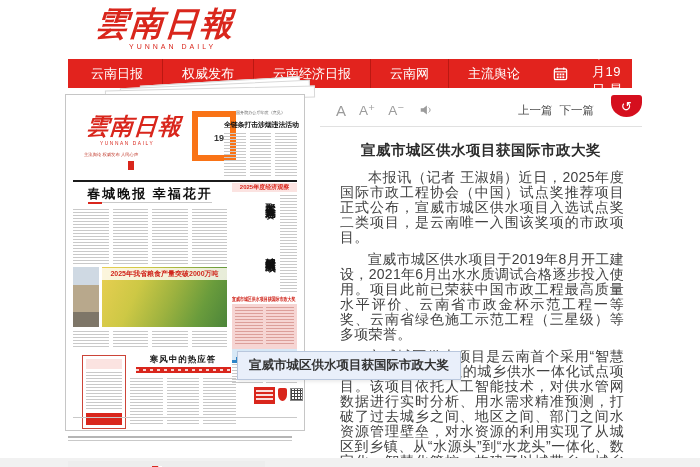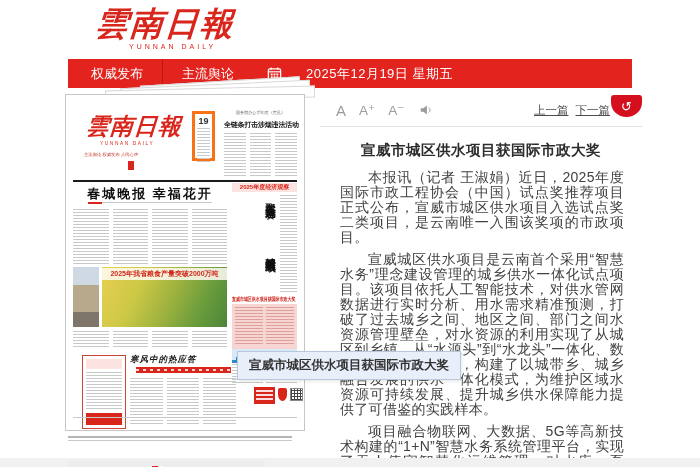--- a/index.html
+++ b/index.html
@@ -36,21 +36,21 @@
   .cols > div { flex:1; }
 
   .mast-title { left:20px; top:16px; font-family:"Liberation Serif","DejaVu Serif",serif;
     font-style:italic; font-weight:bold; font-size:23px; color:#d9261c; letter-spacing:1px;
     transform:skewX(-4deg); }
   .mast-sub { left:34px; top:46px; font-size:6px; color:#d9261c; letter-spacing:2px;
     transform:scale(.8); transform-origin:left top; }
   .mast-slogan { left:18px; top:57px; font-size:6px; color:#c0392b; white-space:nowrap;
     transform:scale(.72); transform-origin:left top; }
   .mast-mark { left:62px; top:66px; width:6px; height:9px; background:#d9261c; }
-  .datebox { left:126px; top:16px; width:23px; height:50px; border:3px solid #f97316; padding:2px; }
+  .datebox { left:126px; top:16px; width:23px; height:50px; border:6px solid #f97316; padding:16px; }
   .datebox .day { font-size:9px; font-weight:bold; color:#333; text-align:center; }
   .datebox .tx { height:34px; margin-top:2px; }
   .toparticle { left:158px; top:15px; width:73px; }
   .toparticle .lbl { font-size:6px; color:#666; white-space:nowrap; transform:scale(.68);
     transform-origin:center top; text-align:center; }
   .toparticle .hl { font-size:7px; font-weight:bold; color:#111; white-space:nowrap;
     letter-spacing:-.2px; margin-top:1px; }
   .toparticle .cols { height:44px; margin-top:3px; }
   .rule-black { left:7px; top:85px; width:224px; border-top:2px solid #1b1b1b; }
   .headline-main { left:7px; top:90px; width:154px; text-align:center; font-size:13px;
@@ -81,22 +81,22 @@
     padding:3px; display:flex; gap:3px; }
   .pink-block > div { flex:1; }
   .skyline { left:166px; top:254px; width:65px; height:11px; background:#d7e8f6; }
   .right-bottom { left:166px; top:269px; width:65px; height:20px; display:flex; gap:3px; }
   .right-bottom > div { flex:1; }
 
   .box-red { left:16px; top:260px; width:44px; height:74px; border:1px solid #cc4438; padding:3px; }
   .box-red .rt { height:10px; background:#fbe3e1; margin-bottom:3px; }
   .box-red .tx { height:38px; }
   .box-red .rb { height:12px; background:#d9261c; margin-top:3px; }
-  .bottom-headline { left:64px; top:259px; width:106px; text-align:left; font-size:8.5px;
-    font-weight:bold; color:#1a1a1a; letter-spacing:1px; white-space:nowrap;font-style:italic; }
+  .bottom-headline { left:64px; top:259px; width:106px; text-align:center; font-size:8.5px;
+    font-weight:bold; color:#1a1a1a; letter-spacing:1px; white-space:nowrap; }
   .bottom-red-strip { left:70px; top:272px; width:95px; height:6px; background:#d9261c;
     background-image:repeating-linear-gradient(to right,rgba(255,255,255,.8) 0 3px,transparent 3px 7px);
     background-size:100% 2px; background-position:0 2px; background-repeat:no-repeat; }
   .bottom-cols { left:64px; top:283px; width:106px; height:48px; }
   .promo-red { left:188px; top:292px; width:21px; height:17px; background:#d9261c; padding:3px 2px; }
   .promo-red div { height:2px; background:rgba(255,255,255,.85); margin-bottom:2px; }
   .emblem { left:212px; top:293px; width:9px; height:13px; background:#d9261c; border-radius:2px 2px 50% 50%; }
   .qr { left:224px; top:293px; width:13px; height:13px; border:1px solid #888;
     background-image:repeating-linear-gradient(0deg,#444 0 1px,transparent 1px 3px),
       repeating-linear-gradient(90deg,#444 0 1px,transparent 1px 3px); }
@@ -106,22 +106,22 @@
     border-top:2px solid #b5b5b5; }
   .stack-lines::after { content:""; display:block; margin-top:2px; border-top:1px solid #c9c9c9; }
 
   
   .panel { position:absolute; left:320px; top:94px; width:322px; height:364px; background:#fff; }
   .toolbar { position:relative; height:33px; border-bottom:1px solid #e1e1e1;
     display:flex; align-items:center; padding:0 0 0 16px; color:#9b9b9b; }
   .fbtn { font-size:15px; margin-right:13px; cursor:pointer; }
   .fbtn.sm { font-size:13.5px; }
   .speaker { margin-left:2px; cursor:pointer; display:flex; align-items:center; }
-  .pager { margin-left:auto; margin-right:32px; font-size:11.5px; color:#4d4d4d;
-    display:flex; gap:7px; white-space:nowrap;text-decoration:underline; }
+  .pager { margin-left:auto; margin-right:48px; font-size:11.5px; color:#4d4d4d;
+    display:flex; gap:7px; white-space:nowrap; }
   .pager span { cursor:pointer; }
   .backbtn { position:absolute; top:1px; right:0; width:31px; height:22px; background:#d50f1e;
     border-radius:3px 3px 16px 16px / 3px 3px 15px 15px; color:#fff; font-size:13px;
     display:flex; align-items:center; justify-content:center; cursor:pointer; }
   .art-title { margin:14px 10px 4px; text-align:center; font-size:14.5px; font-weight:bold;
     color:#2c2c2c; letter-spacing:.5px; }
   .art-body { padding:6px 18px 0 20px; }
   .art-body p { font-size:14px; line-height:15px; color:#414141; text-align:justify;
     text-indent:2em; margin-bottom:7px; letter-spacing:.3px; }
 
@@ -142,21 +142,24 @@
 </style>
 </head>
 <body>
 
 <div class="logo">
   <div class="logo-title">雲南日報</div>
   <div class="logo-sub">YUNNAN DAILY</div>
 </div>
 
 <div class="nav">
+  <div class="nav-item">云南日报</div>
   <div class="nav-item">权威发布</div>
+  <div class="nav-item">云南经济日报</div>
+  <div class="nav-item">云南网</div>
   <div class="nav-item">主流舆论</div>
   <div class="nav-cal">
     <svg width="15" height="15" viewBox="0 0 16 16">
       <rect x="1.5" y="3" width="13" height="11.5" rx="1.5" fill="none" stroke="#fff" stroke-width="1.4"></rect>
       <line x1="4.5" y1="1.5" x2="4.5" y2="4" stroke="#fff" stroke-width="1.4"></line>
       <line x1="11.5" y1="1.5" x2="11.5" y2="4" stroke="#fff" stroke-width="1.4"></line>
       <line x1="1.5" y1="6.2" x2="14.5" y2="6.2" stroke="#fff" stroke-width="1.2"></line>
       <rect x="4" y="8" width="2" height="2" fill="#fff"></rect>
         <rect x="7" y="8" width="2" height="2" fill="#fff"></rect>
       <rect x="10" y="8" width="2" height="2" fill="#fff"></rect>
@@ -269,20 +272,21 @@
       <span>上一篇</span>
       <span>下一篇</span>
     </span>
     <span class="backbtn">
       <span>↺</span>
     </span>
   </div>
   <h1 class="art-title">宣威市城区供水项目获国际市政大奖</h1>
   <div class="art-body">
     <p>本报讯（记者 王淑娟）近日，2025年度国际市政工程协会（中国）试点奖推荐项目正式公布，宣威市城区供水项目入选试点奖二类项目，是云南唯一入围该奖项的市政项目。</p>
+    <p>宣威市城区供水项目于2019年8月开工建设，2021年6月出水水质调试合格逐步投入使用。项目此前已荣获中国市政工程最高质量水平评价、云南省市政金杯示范工程一等奖、云南省绿色施工示范工程（三星级）等多项荣誉。</p>
     <p>宣威城区供水项目是云南首个采用“智慧水务”理念建设管理的城乡供水一体化试点项目。该项目依托人工智能技术，对供水管网数据进行实时分析、用水需求精准预测，打破了过去城乡之间、地区之间、部门之间水资源管理壁垒，对水资源的利用实现了从城区到乡镇、从“水源头”到“水龙头”一体化、数字化、智慧化管控，构建了以城带乡、城乡融合发展的供水一体化模式，为维护区域水资源可持续发展、提升城乡供水保障能力提供了可借鉴的实践样本。</p>
     <p>项目融合物联网、大数据、5G等高新技术构建的“1+N”智慧水务系统管理平台，实现了无人值守智慧化运维管理，对水库、泵站、管网、水厂等进行实时监控，对海量的水务数据进行分析和处理，为决策提供科学依据，大大提高了供水系统的运行效率和安全性。平台还推出了线上业务办理功能，用户只需通过手机，就能轻松办理报漏、报修、水费缴纳等业务，还能随时查看家里的用水趋势、水质等情况，享受到了更加便捷的用水服务。</p>
   </div>
 </div>
 
 <div class="tooltip">宣威市城区供水项目获国际市政大奖</div>
 
 <div class="footer-strip"></div>
 <div class="edition-bar">
   <span>第01版：头 版</span>

